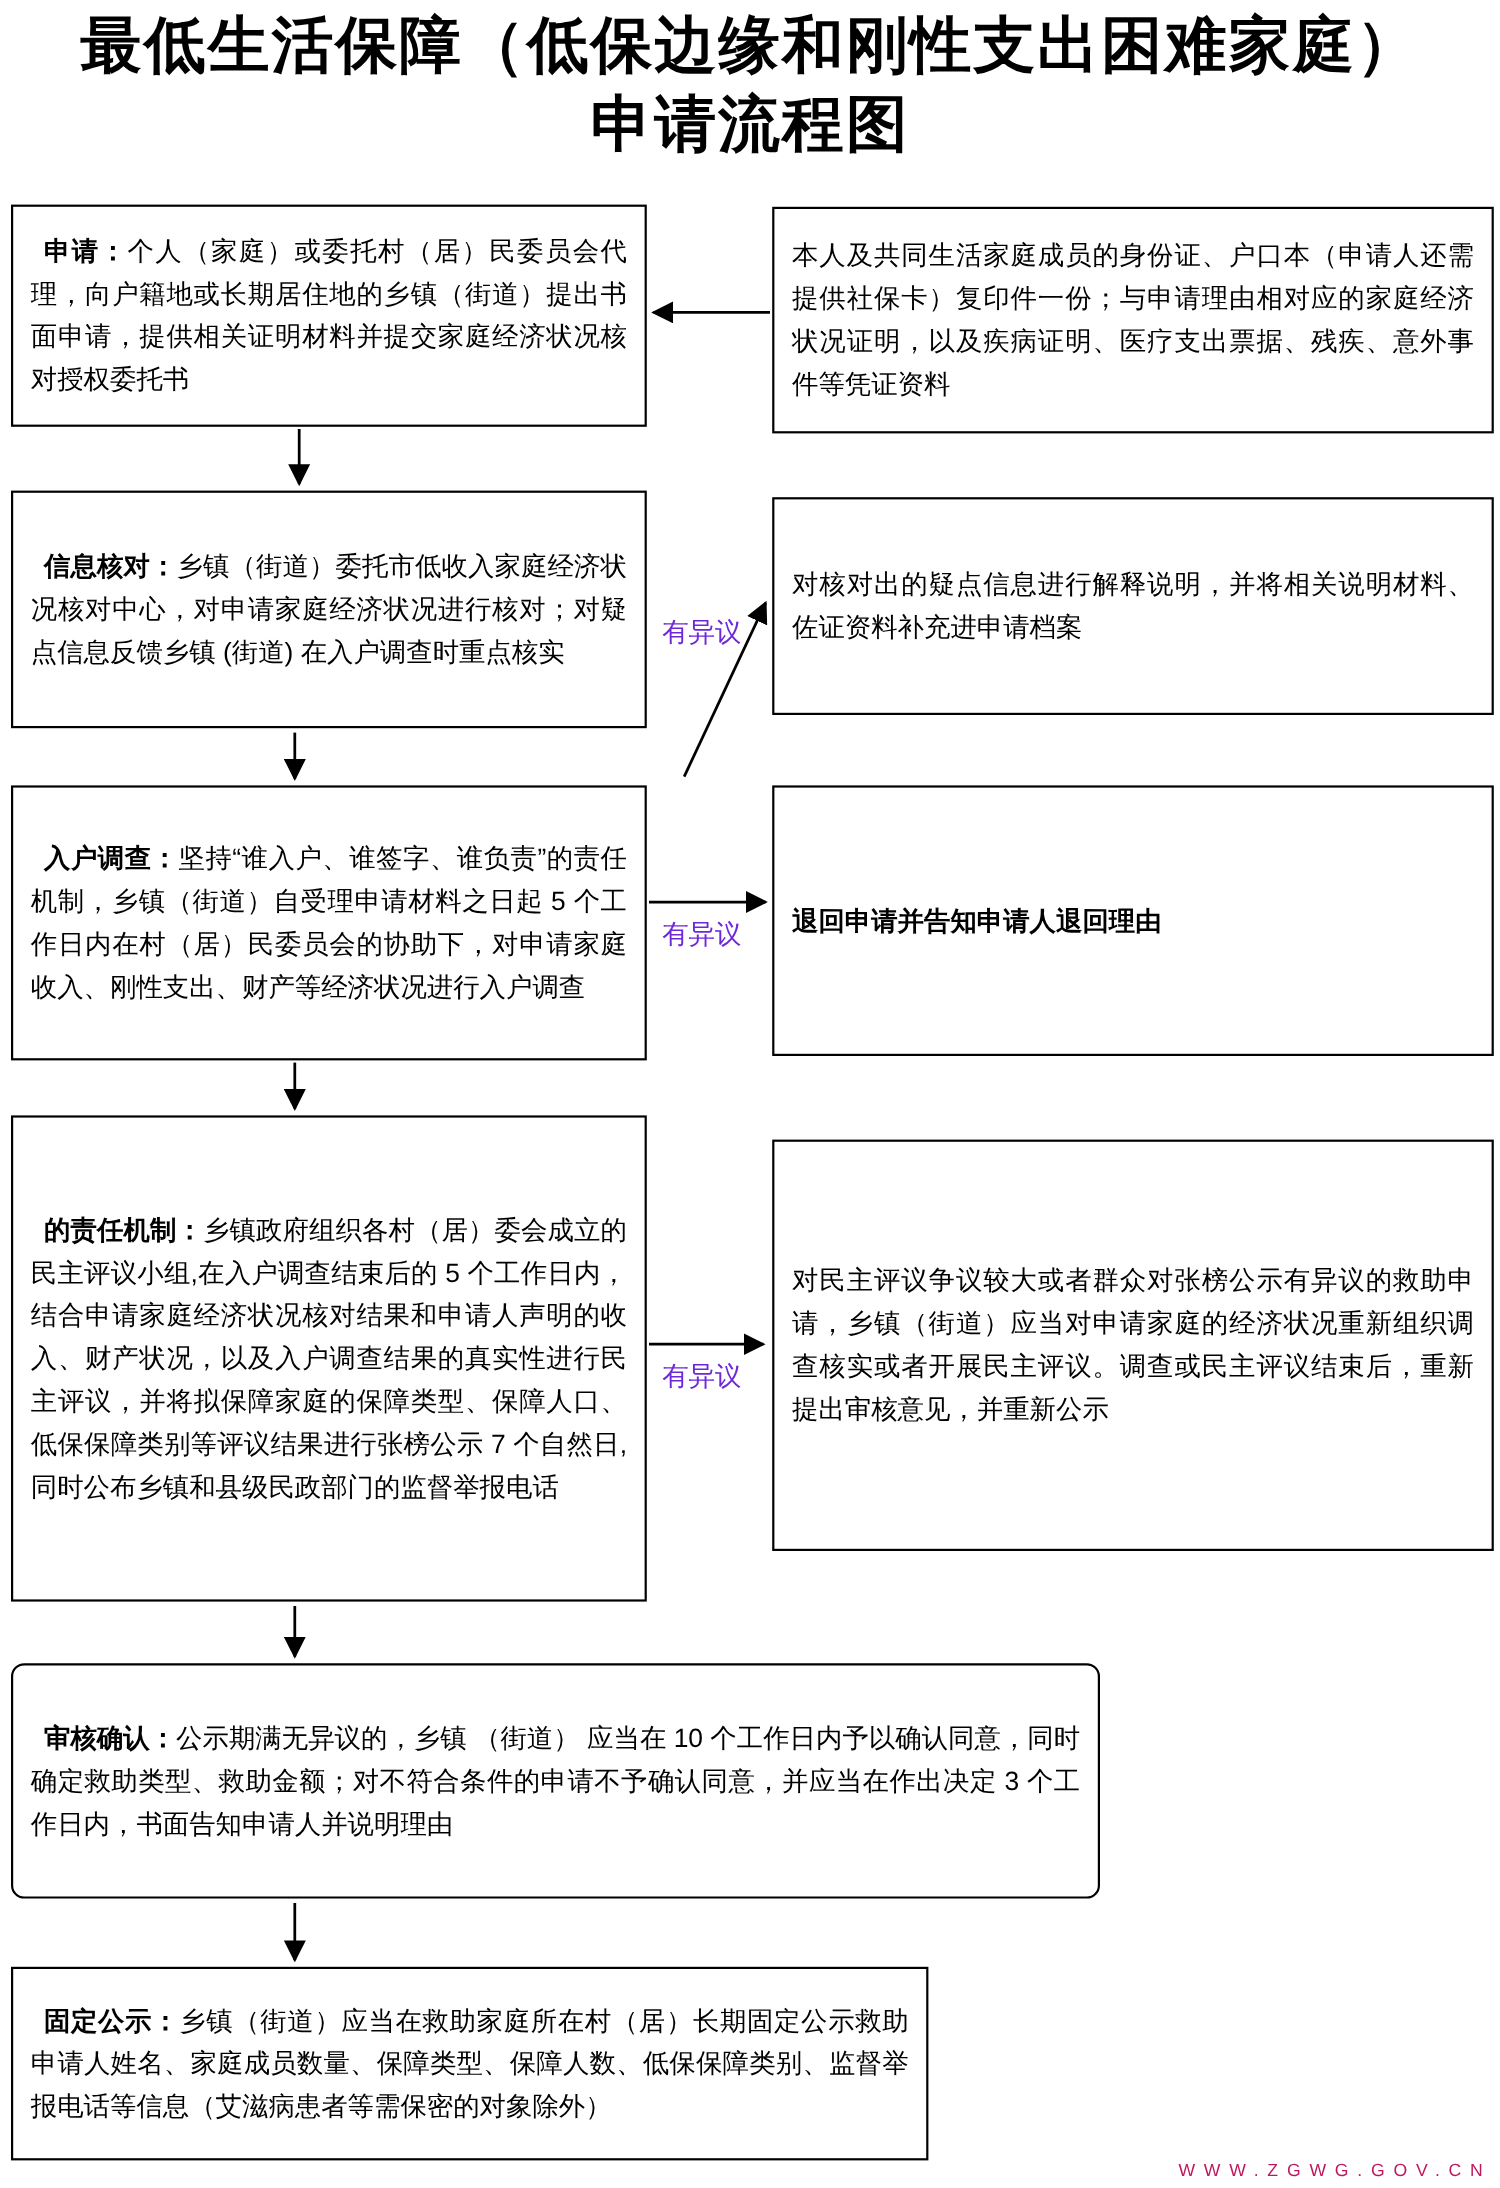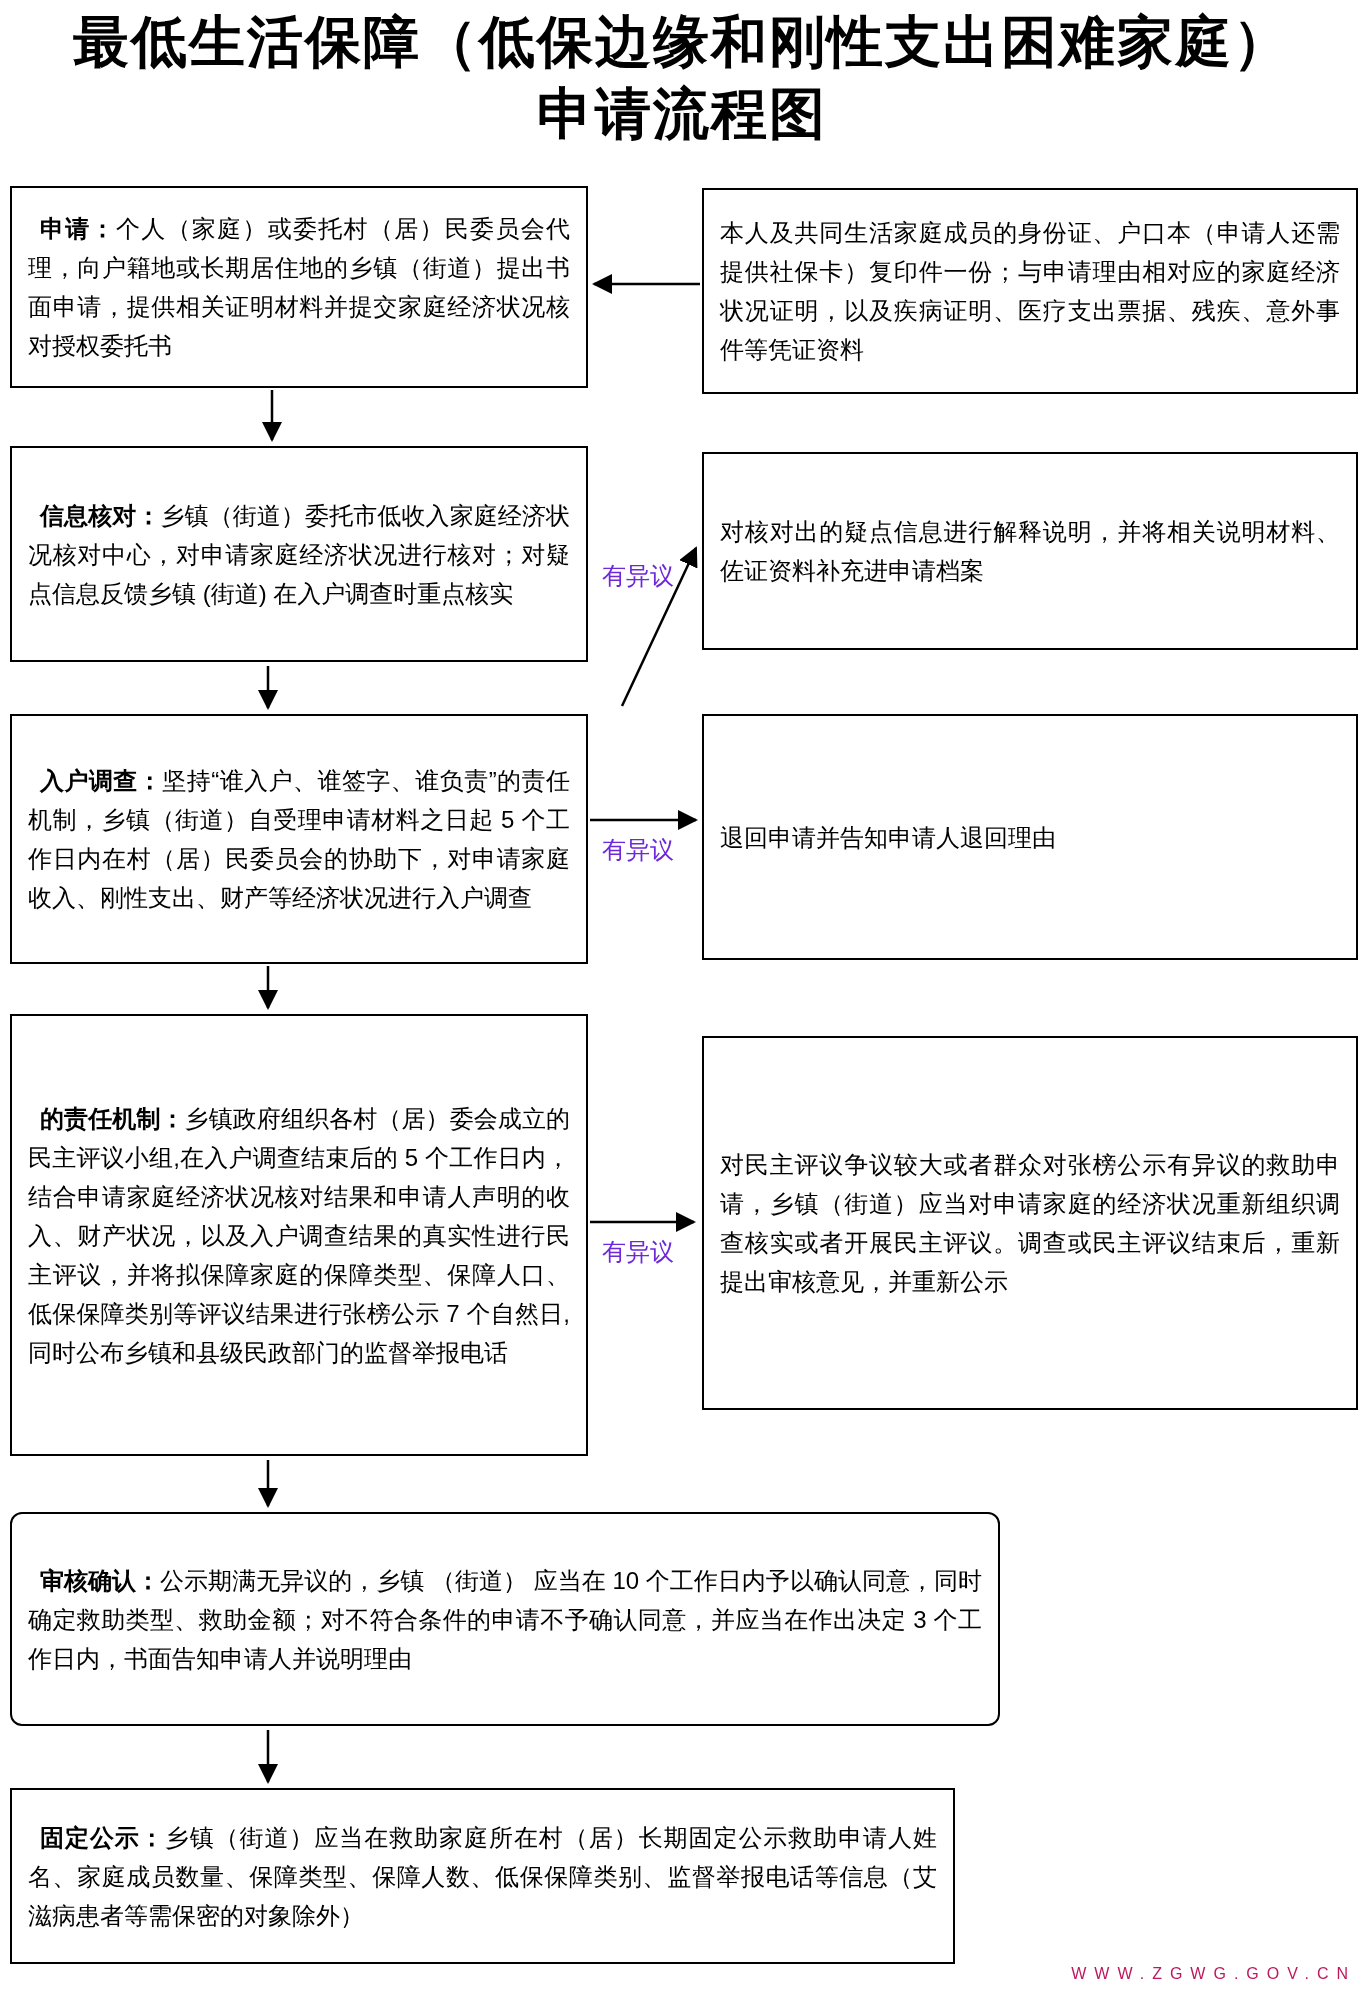--- a/index.html
+++ b/index.html
@@ -91,33 +91,33 @@
   </div>
 
   <div class="box" style="left:10px; top:1014px; width:578px; height:442px;">
     <p class="box-text"><span class="step-label">的责任机制：</span><span>乡镇政府组织各村（居）委会成立的民主评议小组,在入户调查结束后的 5 个工作日内，结合申请家庭经济状况核对结果和申请人声明的收入、财产状况，以及入户调查结果的真实性进行民主评议，并将拟保障家庭的保障类型、保障人口、低保保障类别等评议结果进行张榜公示 7 个自然日,同时公布乡镇和县级民政部门的监督举报电话</span></p>
   </div>
 
   <div class="box" style="left:10px; top:1512px; width:990px; height:214px;border-radius:12px;">
     <p class="box-text"><span class="step-label">审核确认：</span><span>公示期满无异议的，乡镇 （街道） 应当在 10 个工作日内予以确认同意，同时确定救助类型、救助金额；对不符合条件的申请不予确认同意，并应当在作出决定 3 个工作日内，书面告知申请人并说明理由</span></p>
   </div>
 
-  <div class="box" style="left:10px; top:1788px; width:945px; height:176px;">
+  <div class="box" style="left:10px; top:1788px; width:834px; height:176px;">
     <p class="box-text"><span class="step-label">固定公示：</span><span>乡镇（街道）应当在救助家庭所在村（居）长期固定公示救助申请人姓名、家庭成员数量、保障类型、保障人数、低保保障类别、监督举报电话等信息（艾滋病患者等需保密的对象除外）</span></p>
   </div>
 
   <div class="box" style="left:702px; top:188px; width:656px; height:206px;">
     <p class="box-text">本人及共同生活家庭成员的身份证、户口本（申请人还需提供社保卡）复印件一份；与申请理由相对应的家庭经济状况证明，以及疾病证明、医疗支出票据、残疾、意外事件等凭证资料</p>
   </div>
 
   <div class="box" style="left:702px; top:452px; width:656px; height:198px;">
     <p class="box-text">对核对出的疑点信息进行解释说明，并将相关说明材料、佐证资料补充进申请档案</p>
   </div>
 
-  <div class="box" style="left:702px; top:714px; width:656px; height:246px;">
+  <div class="box" style="left:702px; top:714px; width:656px; height:246px;font-weight:bold;">
     <p class="box-text">退回申请并告知申请人退回理由</p>
   </div>
 
   <div class="box" style="left:702px; top:1036px; width:656px; height:374px;">
     <p class="box-text">对民主评议争议较大或者群众对张榜公示有异议的救助申请，乡镇（街道）应当对申请家庭的经济状况重新组织调查核实或者开展民主评议。调查或民主评议结束后，重新提出审核意见，并重新公示</p>
   </div>
 
   <div class="objection" style="left:602px; top:562px;">有异议</div>
   <div class="objection" style="left:602px; top:836px;">有异议</div>
   <div class="objection" style="left:602px; top:1238px;">有异议</div>

